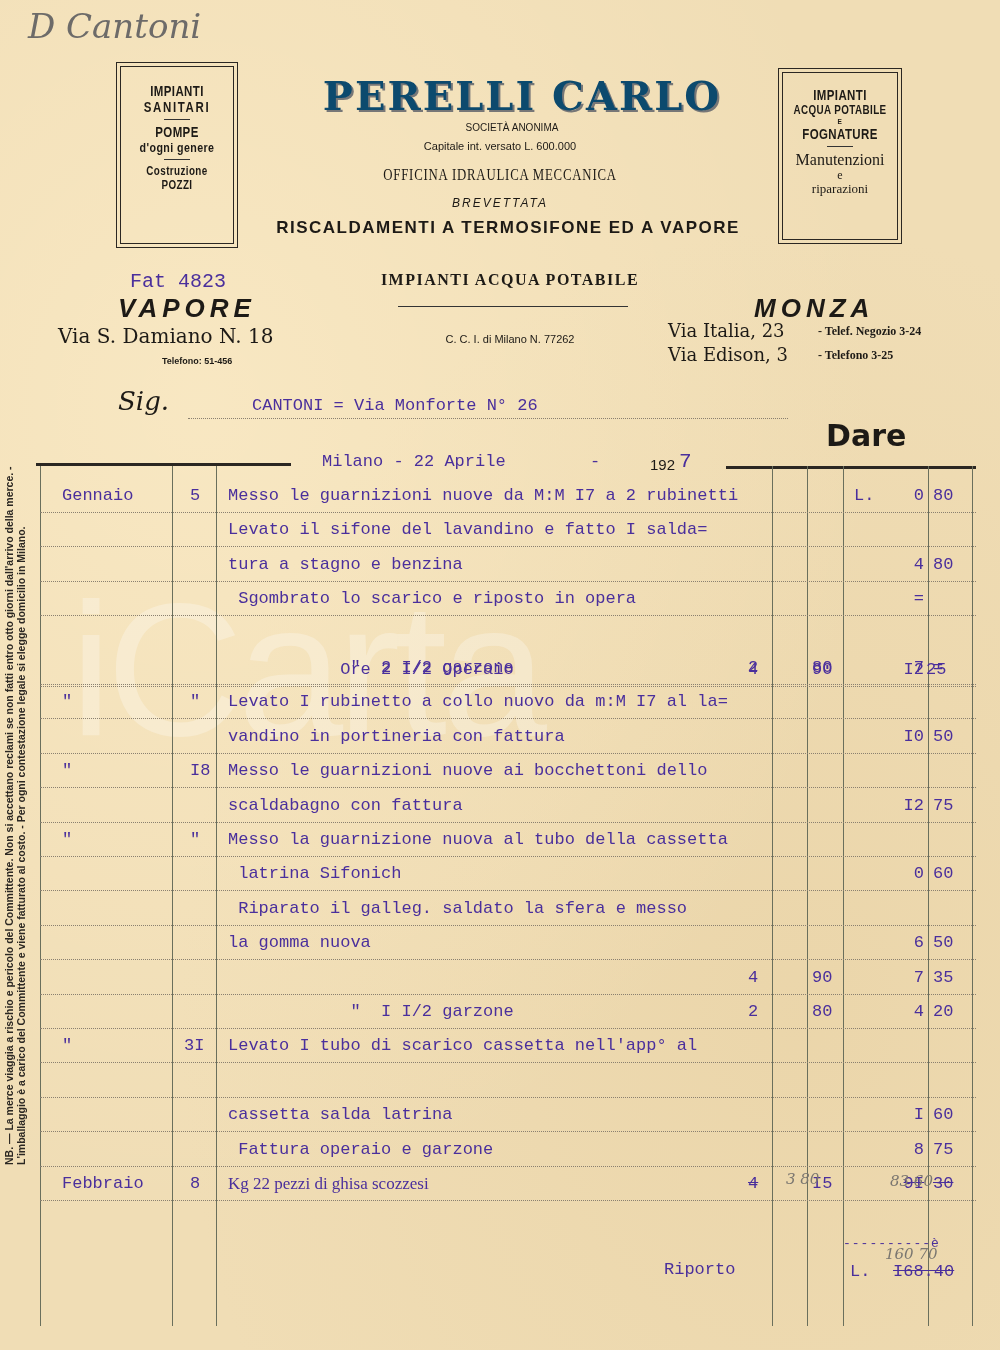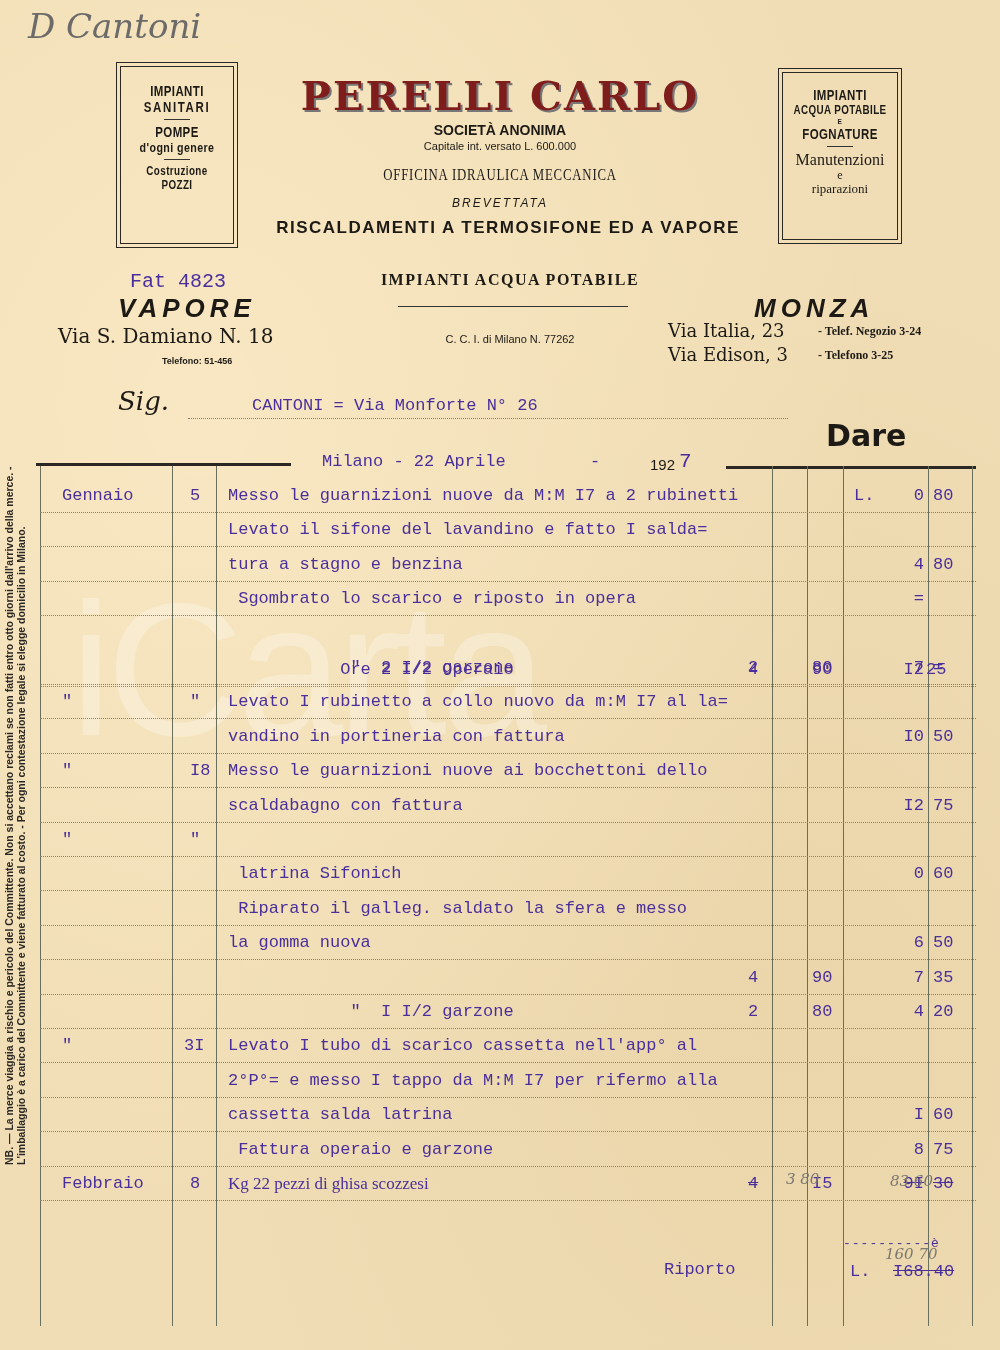--- a/index.html
+++ b/index.html
@@ -10,21 +10,21 @@
       radial-gradient(ellipse at 20% 30%, rgba(255,240,205,0.55), transparent 60%),
       radial-gradient(ellipse at 80% 75%, rgba(225,200,150,0.35), transparent 55%),
       #f0ddb5;}
   .abs{position:absolute;}
   .pencil{font-family:"DejaVu Serif",serif;font-style:italic;color:#6d6b69;font-size:34px;}
   .box{position:absolute;border:1px solid #2b2722;outline:1px solid #2b2722;outline-offset:3px;
        text-align:center;font-family:"Liberation Sans",sans-serif;}
   .box .c{font-weight:bold;font-size:13px;letter-spacing:0.5px;transform:scaleX(0.82);}
   .box .rule{width:26px;height:1px;background:#333;margin:4px auto;}
   .title{font-family:"DejaVu Serif",serif;font-weight:bold;font-size:40px;letter-spacing:2px;
-         color:#7f1d1d;text-shadow:2px 2px 0 #777;}
+         color:#0c4a6e;text-shadow:2px 2px 0 #777;margin-left:22px;}
   .center{text-align:center;}
   .typed{font-family:"Liberation Mono",monospace;color:#4a2f9c;font-size:17px;}
   .condensed{transform:scaleX(0.8);transform-origin:center;display:inline-block;}
   .serifbig{font-family:"DejaVu Serif",serif;}
   .ledger{position:absolute;left:40px;top:466px;width:936px;height:860px;}
   .vline{position:absolute;top:0;bottom:0;width:1px;background:#6a6f5c;}
   .hline{position:absolute;left:0;right:0;height:0;border-top:1px dotted #8a8070;}
   .row{position:absolute;left:0;right:0;height:34px;}
   .row span{position:absolute;top:4px;white-space:nowrap;}
   .sidebar{position:absolute;left:3px;top:1165px;transform:rotate(-90deg);transform-origin:left top;
@@ -57,21 +57,21 @@
   <div class="c" style="font-size:12px;">ACQUA POTABILE</div>
   <div class="c" style="font-size:8px;">E</div>
   <div class="c" style="font-size:14px;">FOGNATURE</div>
   <div class="rule"></div>
   <div style="font-family:'Liberation Serif',serif;font-size:16px;">Manutenzioni</div>
   <div style="font-family:'Liberation Serif',serif;font-size:12px;line-height:12px;">e</div>
   <div style="font-family:'Liberation Serif',serif;font-size:13px;">riparazioni</div>
 </div>
 
 <div class="abs title center" style="left:300px;top:72px;width:400px;">PERELLI CARLO</div>
-<div class="abs center" style="left:360px;top:122px;width:280px;font-size:14px;font-weight:bold;">SOCIETÀ ANONIMA</div>
+<div class="abs center" style="left:372px;top:122px;width:280px;font-size:10px;font-weight:normal;">SOCIETÀ ANONIMA</div>
 <div class="abs center" style="left:360px;top:140px;width:280px;font-size:11px;">Capitale int. versato L. 600.000</div>
 <div class="abs center" style="left:330px;top:166px;width:340px;font-family:'Liberation Serif',serif;font-size:16px;letter-spacing:1px;"><span class="condensed">OFFICINA IDRAULICA MECCANICA</span></div>
 <div class="abs center" style="left:360px;top:196px;width:280px;font-size:12px;font-style:italic;letter-spacing:2px;">BREVETTATA</div>
 <div class="abs center" style="left:258px;top:218px;width:500px;font-size:17px;font-weight:bold;letter-spacing:1.5px;">RISCALDAMENTI A TERMOSIFONE ED A VAPORE</div>
 <div class="abs center" style="left:340px;top:271px;width:340px;font-family:'Liberation Serif',serif;font-size:16px;font-weight:bold;letter-spacing:1.5px;">IMPIANTI ACQUA POTABILE</div>
 <div class="abs" style="left:398px;top:306px;width:230px;height:1px;background:#333;"></div>
 <div class="abs center" style="left:390px;top:333px;width:240px;font-size:11px;">C. C. I. di Milano N. 77262</div>
 
 <div class="abs typed" style="left:130px;top:270px;font-size:20px;">Fat 4823</div>
 <div class="abs" style="left:118px;top:293px;font-size:26px;font-weight:bold;font-style:italic;letter-spacing:5px;">VAPORE</div>
@@ -215,20 +215,21 @@
         <span style="left: 708px;"></span>
         <span style="left: 772px;"></span>
         <span style="left: 814px;"></span>
         <span style="right: 52px;">I2</span>
         <span style="left: 893px;">75</span>
       </div>
       <div class="row typed" style="top: 360px;">
         <div class="hline" style="top: 30px;"></div>
         <span style="left: 22px;">"</span>
         <span style="left: 150px;">"</span>
+        <span style="left: 188px; white-space: pre;">Messo la guarnizione nuova al tubo della cassetta</span>
         <span style="left: 708px;"></span>
         <span style="left: 772px;"></span>
         <span style="left: 814px;"></span>
         <span style="right: 52px;"></span>
         <span style="left: 893px;"></span>
       </div>
       <div class="row typed" style="top: 394.4px;">
         <div class="hline" style="top: 30px;"></div>
         <span style="left: 22px;"></span>
         <span style="left: 150px;"></span>
@@ -290,21 +291,20 @@
         <span style="left: 708px;"></span>
         <span style="left: 772px;"></span>
         <span style="left: 814px;"></span>
         <span style="right: 52px;"></span>
         <span style="left: 893px;"></span>
       </div>
       <div class="row typed" style="top: 600.8px;">
         <div class="hline" style="top: 30px;"></div>
         <span style="left: 22px;"></span>
         <span style="left: 150px;"></span>
-        <span style="left: 188px; white-space: pre;">2°P°= e messo I tappo da M:M I7 per rifermo alla</span>
         <span style="left: 708px;"></span>
         <span style="left: 772px;"></span>
         <span style="left: 814px;"></span>
         <span style="right: 52px;"></span>
         <span style="left: 893px;"></span>
       </div>
       <div class="row typed" style="top: 635.2px;">
         <div class="hline" style="top: 30px;"></div>
         <span style="left: 22px;"></span>
         <span style="left: 150px;"></span>

